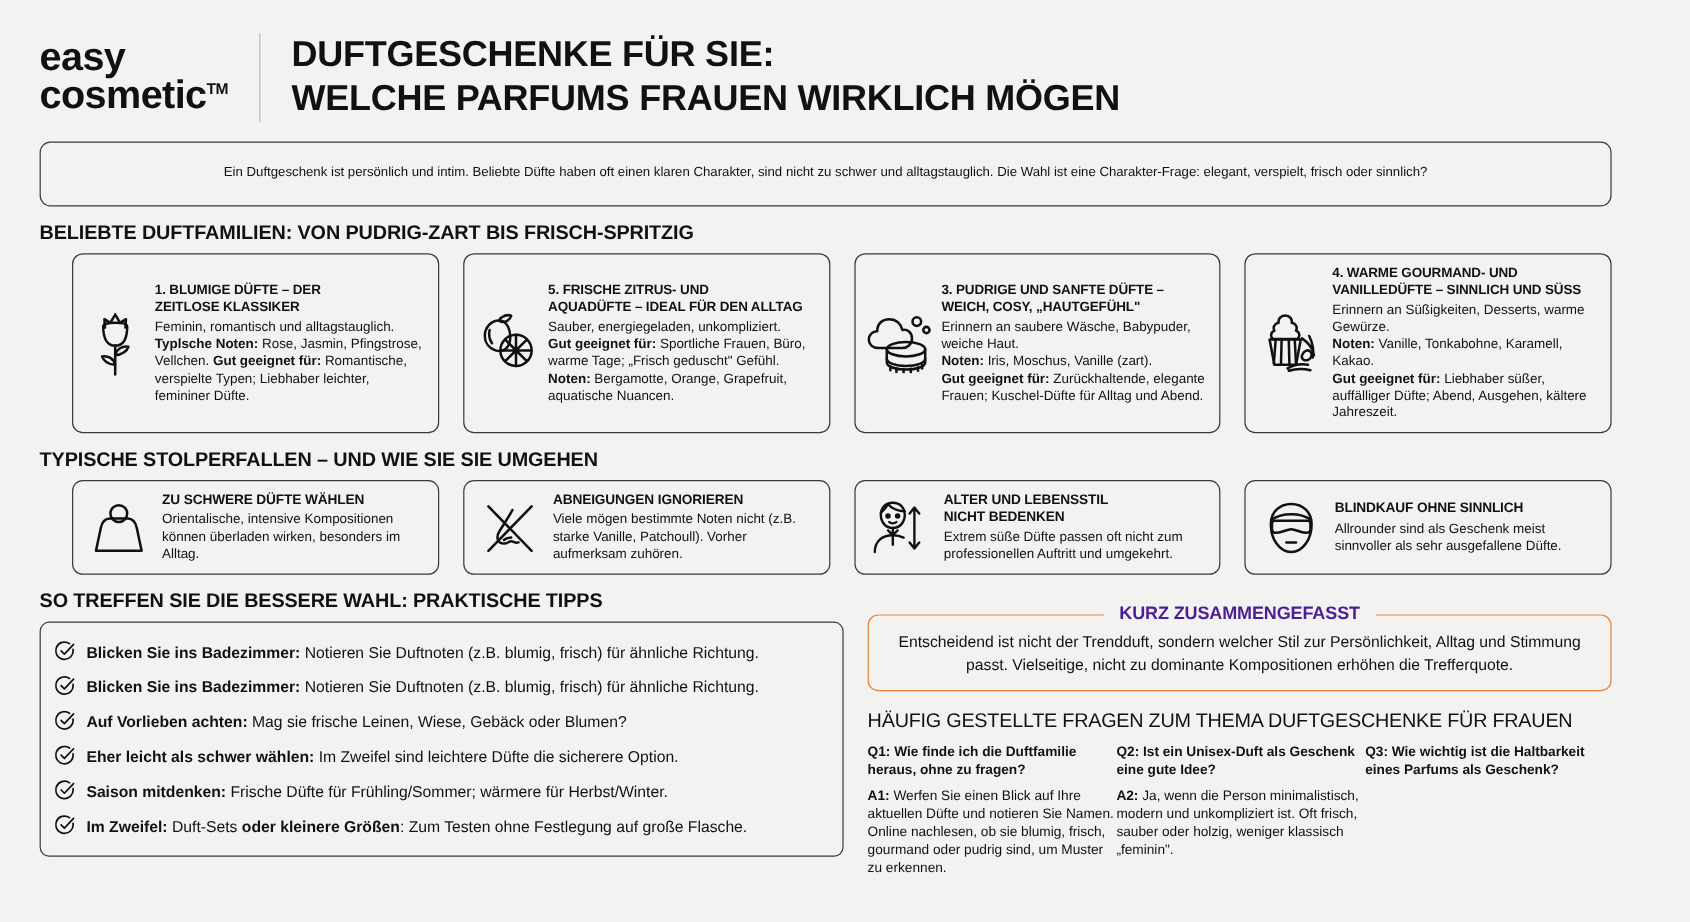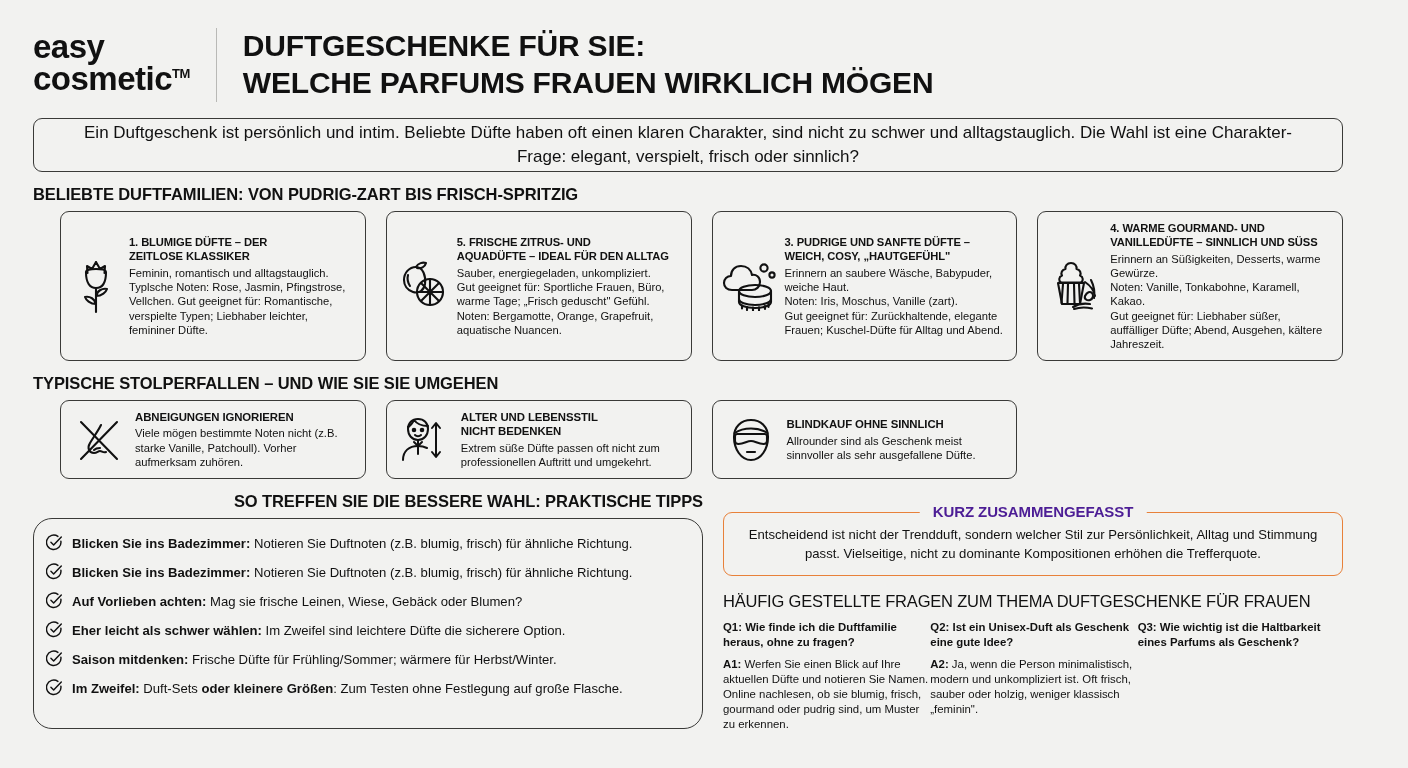--- a/index.html
+++ b/index.html
@@ -20,21 +20,21 @@
     position: relative; top: -2px;
   }
   .logo .tm { font-size: 13px; vertical-align: super; font-weight: 700; }
   .logo-divider { width: 1px; background: #b9b9b6; height: 74px; margin-right: 26px; }
   .headline { font-weight: 800; font-size: 30px; line-height: 1.22; letter-spacing: -0.2px; }
 
   
   .intro {
     border: 1.3px solid #3a3a38; border-radius: 9px;
     height: 54px; display: flex; align-items: center; justify-content: center;
-    text-align: center; font-size: 17px; line-height: 1.42; padding: 0 36px;
+    text-align: center; font-size: 11px; line-height: 1.42; padding: 0 36px;
   }
 
   
   .sec-title {
     font-weight: 800; font-size: 16.5px; letter-spacing: -0.1px;
     margin: 13px 0 7px 0;
   }
 
   
   .grid4 { display: grid; grid-template-columns: repeat(4, 1fr); gap: 20px; padding-left: 27px; }
@@ -43,34 +43,34 @@
     padding: 9px 11px 9px 9px; display: flex; gap: 7px;
     background: transparent;
   }
   .card .ico { flex: 0 0 52px; display: flex; align-items: center; justify-content: center; }
   .card .body { flex: 1; min-width: 0; }
   .card h3 {
     font-weight: 800; font-size: 11.2px; line-height: 1.24;
     margin-bottom: 2px; letter-spacing: -0.1px;
   }
   .card p { font-size: 11.2px; line-height: 1.27; }
-  .card p b { font-weight: 400; margin-top: 16px; }
+  .card p b { font-weight: 700; margin-top: 16px; }
 
   .fam-card { min-height: 126px; align-items: center; }
   .fam-card .body { padding-top: 1px; }
   .pit-card { min-height: 78px; align-items: center; }
   .pit-card .ico { flex: 0 0 58px; }
   .pit-card h3 { font-size: 11.4px; }
 
   
   .lower { display: flex; gap: 20px; margin-top: 13px; }
-  .col-left { width: 670px; flex: 0 0 670px; text-align: right; }
+  .col-left { width: 670px; flex: 0 0 670px; }
   .col-right { flex: 1; }
 
-  .tips-box { border: 1.3px solid #3a3a38; border-radius: 19px; padding: 9px 14px 26px 12px; }
+  .tips-box { border: 1.3px solid #3a3a38; border-radius: 8px; padding: 9px 14px 11px 12px; }
   .tip { display: flex; align-items: flex-start; gap: 9px; padding: 5.5px 0; }
   .tip .txt { font-size: 13.1px; line-height: 1.3; padding-top: 1px; }
   .tip .txt b { font-weight: 800; }
 
   
   .summary {
     border: 1.4px solid #e8813a; border-radius: 9px;
     padding: 13px 18px 12px; position: relative; margin-top: 20px;
   }
   .summary-legend {
@@ -198,20 +198,32 @@
         <p><b>Noten:</b><span> Vanille, Tonkabohne, Karamell, Kakao.</span></p>
         <p><b>Gut geeignet für:</b><span> Liebhaber süßer, auffälliger Düfte; Abend, Ausgehen, kältere Jahreszeit.</span></p>
       </div>
     </div>
 
   </div>
 
   <div class="sec-title">TYPISCHE STOLPERFALLEN – UND WIE SIE SIE UMGEHEN</div>
   <div class="grid4">
 
+    <div class="card pit-card">
+      <div class="ico">
+        <svg width="44" height="46" viewBox="0 0 44 46" fill="none" stroke="#111" stroke-width="2.1" stroke-linecap="round" stroke-linejoin="round">
+          <circle cx="22" cy="11" r="7"></circle>
+          <path d="M14.5 15 C10 15 8 18 7 23 L3 42 L41 42 L37 23 C36 18 34 15 29.5 15 Z"></path>
+        </svg>
+      </div>
+      <div class="body">
+        <h3>ZU SCHWERE DÜFTE WÄHLEN</h3>
+        <p>Orientalische, intensive Kompositionen können überladen wirken, besonders im Alltag.</p>
+      </div>
+    </div>
 
     <div class="card pit-card">
       <div class="ico">
         <svg width="46" height="48" viewBox="0 0 46 48" fill="none" stroke="#111" stroke-width="2.1" stroke-linecap="round" stroke-linejoin="round">
           <path d="M25 9 C22 15 17 22 14 27 C11 32 13 37 18 37 C21 37 22 35 24 35 C26 35 27 37 30 36"></path>
           <path d="M24 32 C21 32 19 33 18 34"></path>
           <path d="M5 6 L41 43 M41 6 L5 43"></path>
         </svg>
       </div>
       <div class="body">

